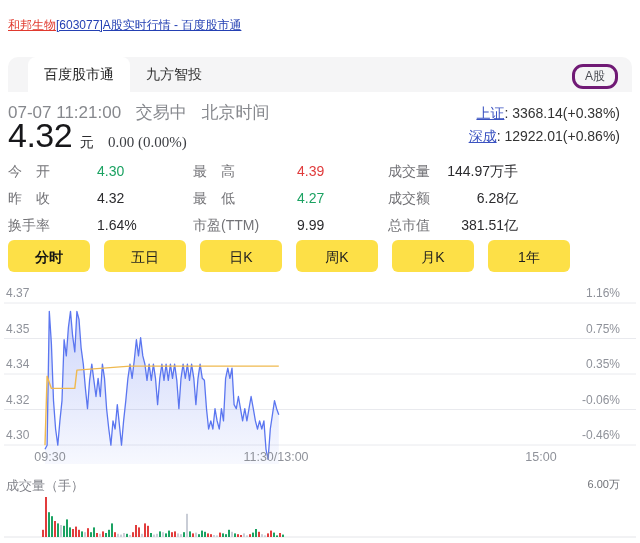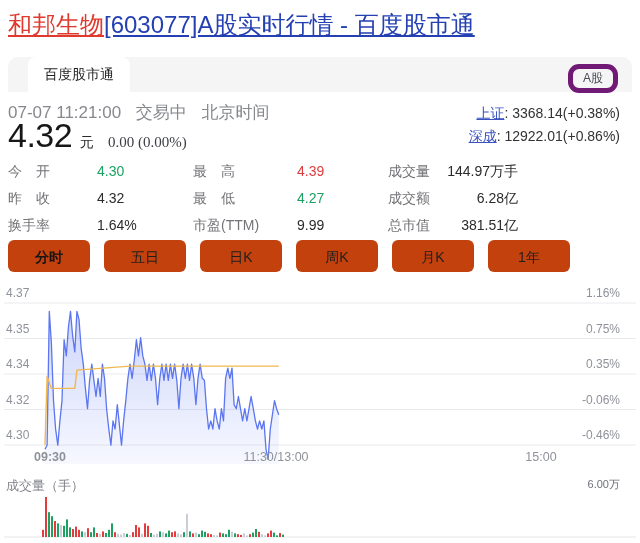--- a/index.html
+++ b/index.html
@@ -1,29 +1,29 @@
 <!DOCTYPE html>
 <html><head>
 <meta charset="utf-8">
 <style>
   html,body{margin:0;padding:0;background:#fff;}
   .page{position:relative;width:640px;height:543px;background:#fff;overflow:hidden;
         font-family:"Liberation Sans",sans-serif;-webkit-font-smoothing:antialiased;}
 
   
-  .title{position:absolute;left:8px;top:12px;font-size:24px;line-height:26px;
+  .title{position:absolute;left:8px;top:12px;font-size:12px;line-height:26px;
          color:#2440b3;text-decoration:underline;cursor:pointer;white-space:nowrap;}
   .title em{font-style:normal;color:#e0392e;text-decoration:underline;}
 
   
   .tabbar{position:absolute;left:8px;right:8px;top:57px;height:35px;background:#f5f5f6;
           border-radius:10px 10px 0 0;display:flex;align-items:stretch;}
   .tab{font-size:14px;color:#333;line-height:35px;padding:0 16px;cursor:pointer;white-space:nowrap;}
   .tab.active{background:#fff;border-radius:8px 8px 0 0;margin-left:20px;color:#1f1f1f;}
-  .badge{position:absolute;right:14px;top:7px;border:5px solid #701a75;border-radius:11px;
+  .badge{position:absolute;right:14px;top:7px;border:3px solid #701a75;border-radius:11px;
          padding:1px 10px 2px;font-size:12px;color:#494b52;line-height:16px;}
 
   
   .time-row{position:absolute;left:8px;top:101px;font-size:17px;color:#86888d;white-space:nowrap;}
   .time-row span{margin-right:10px;}
   .price-row{position:absolute;left:8px;top:115px;white-space:nowrap;}
   .price-big{font-size:34px;line-height:40px;color:#17171a;font-weight:500;letter-spacing:-.5px;}
   .price-unit{font-size:14px;color:#2b2b2e;margin-left:3px;}
   .price-chg{font-size:15px;color:#3c3e43;margin-left:10px;font-family:Liberation Serif, serif;}
   .indices{position:absolute;right:20px;top:102px;text-align:right;font-size:14px;line-height:23px;white-space:nowrap;}
@@ -35,21 +35,21 @@
   .s-row{position:relative;height:27px;font-size:14px;line-height:27px;}
   .s-lab{position:absolute;color:#737377;white-space:nowrap;}
   .s-val{position:absolute;color:#2b2b2e;white-space:nowrap;}
   .c0l{left:8px}.c0v{left:97px}
   .c1l{left:193px}.c1v{left:297px}
   .c2l{left:388px}.c2v{left:398px;width:120px;text-align:right}
   .red{color:#e03b3c!important}.green{color:#1ba262!important}
 
   
   .periods{position:absolute;left:8px;top:240px;display:flex;gap:14px;}
-  .pbtn{width:82px;height:32px;background:#c2410c;border:none;border-radius:6px;
+  .pbtn{width:82px;height:32px;background:#fde047;border:none;border-radius:6px;
         font-family:inherit;font-size:14px;color:#1f1f1f;cursor:pointer;line-height:32px;text-align:center;}
   .pbtn.active{font-weight:700;color:#141414;}
 
   
   .axis-lab{position:absolute;font-size:12px;color:#8f929a;line-height:14px;white-space:nowrap;}
   .xlab{position:absolute;top:450px;font-size:12.5px;color:#8f929a;transform:translateX(-50%);white-space:nowrap;}
   svg{position:absolute;left:0;display:block;}
 
   
   .vol-lab{position:absolute;left:6px;top:477px;font-size:13px;color:#808289;}
@@ -57,20 +57,21 @@
 </style>
 </head>
 <body>
 
 <div class="page">
 
   <a class="title"><em>和邦生物</em><span>[603077]A股实时行情 - 百度股市通</span></a>
 
   <div class="tabbar">
     <div class="tab active">百度股市通</div>
+    <div class="tab">九方智投</div>
     <div class="badge">A股</div>
   </div>
 
   <div class="time-row">
     <span>07-07 11:21:00</span>
     <span>交易中</span>
     <span>北京时间</span>
   </div>
   <div class="price-row">
     <span class="price-big">4.32</span>
@@ -144,21 +145,21 @@
       <div class="axis-lab" style="left: 6px; top: 321.5px;">4.35</div>
       <div class="axis-lab" style="right: 20px; top: 321.5px;">0.75%</div>
       <div class="axis-lab" style="left: 6px; top: 357px;">4.34</div>
       <div class="axis-lab" style="right: 20px; top: 357px;">0.35%</div>
       <div class="axis-lab" style="left: 6px; top: 392.5px;">4.32</div>
       <div class="axis-lab" style="right: 20px; top: 392.5px;">-0.06%</div>
       <div class="axis-lab" style="left: 6px; top: 428px;">4.30</div>
       <div class="axis-lab" style="right: 20px; top: 428px;">-0.46%</div>
     </div>
   <div id="xlabs">
-      <div class="xlab" style="left: 50px; font-weight: bold;">09:30</div>
+      <div class="xlab" style="left: 50px;">09:30</div>
       <div class="xlab" style="left: 276px;">11:30/13:00</div>
       <div class="xlab" style="left: 541px;">15:00</div>
     </div>
 
   <div class="vol-lab">成交量（手）</div>
   <div class="vol-max">6.00万</div>
   <svg id="vol" width="640" height="48" style="top:495px">
       <line x1="4" y1="42" x2="636" y2="42" stroke="#e4e5e9" stroke-width="1"></line>
       <rect x="42.0" y="34.8" width="2" height="7.2" fill="#e23c3c"></rect>
       <rect x="45.0" y="2.0" width="2" height="40.0" fill="#e23c3c"></rect>

